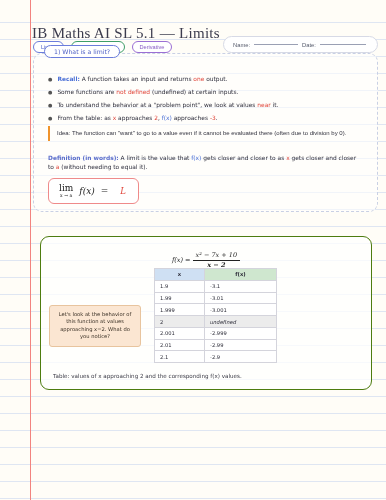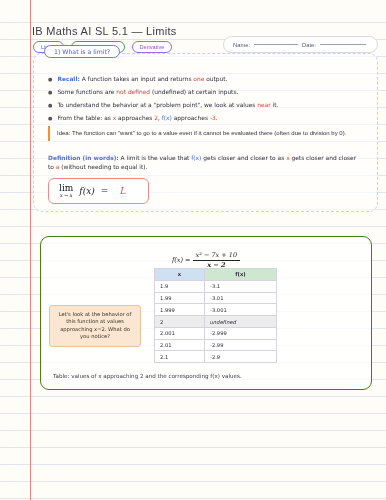--- a/index.html
+++ b/index.html
@@ -22,22 +22,22 @@
   }
   #margin-rule{
     position:absolute;left:30px;top:0;bottom:0;width:1.4px;
     background:#f2837f;
   }
   #sheet{position:absolute;inset:0;}
 
   
   .title{
     position:absolute;left:32px;top:25px;
-    font-size:11px;color:#3b3b4d;letter-spacing:.3px;
-    font-family:Liberation Sans, sans-serif;
+    font-size:15px;color:#3b3b4d;letter-spacing:.3px;
+    font-family:Liberation Serif, serif;
   }
   .chips{position:absolute;left:33px;top:41px;display:flex;gap:7px;}
   .chip{
     border-radius:9px;padding:1.5px 7px 2px;font-size:5.6px;
     background:#fff;line-height:1.2;white-space:nowrap;
   }
   .chip.c0{border:.8px solid #6b7ddb;color:#5566c9;}
   .chip.c1{border:.8px solid #3f9e68;color:#2f8d58;}
   .chip.c2{border:.8px solid #9b6fd4;color:#8a5cc6;}
 
@@ -84,21 +84,21 @@
     font-size:5.9px;line-height:1.5;color:#2f2f3d;
     font-family:"DejaVu Sans", sans-serif;
   }
   .defn-lead{color:#5b6ecb;font-weight:bold;}
   .d-red{color:#e0453a;}
   .d-blue{color:#4a6fd6;}
 
   .limit-box{
     position:absolute;left:14px;top:124px;
     border:1.1px solid #ef8a8a;border-radius:6px;background:#fff;
-    padding:5px 22px 5px 10px;
+    padding:5px 12px 5px 10px;
     display:flex;align-items:center;gap:6px;
   }
   .lim-stack{display:inline-flex;flex-direction:column;align-items:center;line-height:1;}
   .lim-top{font-size:9px;font-family:"DejaVu Serif", serif;color:#222;}
   .lim-sub{font-size:4.6px;font-family:"DejaVu Serif", serif;color:#222;margin-top:.5px;}
   .lim-fx{font-size:9px;font-style:italic;font-family:"DejaVu Serif", serif;color:#222;}
   .lim-eq{font-size:9px;font-family:"DejaVu Serif", serif;color:#222;}
   .lim-L{font-size:8.5px;font-style:italic;font-family:"DejaVu Serif", serif;color:#e0453a;margin-left:6px;}
 
   

